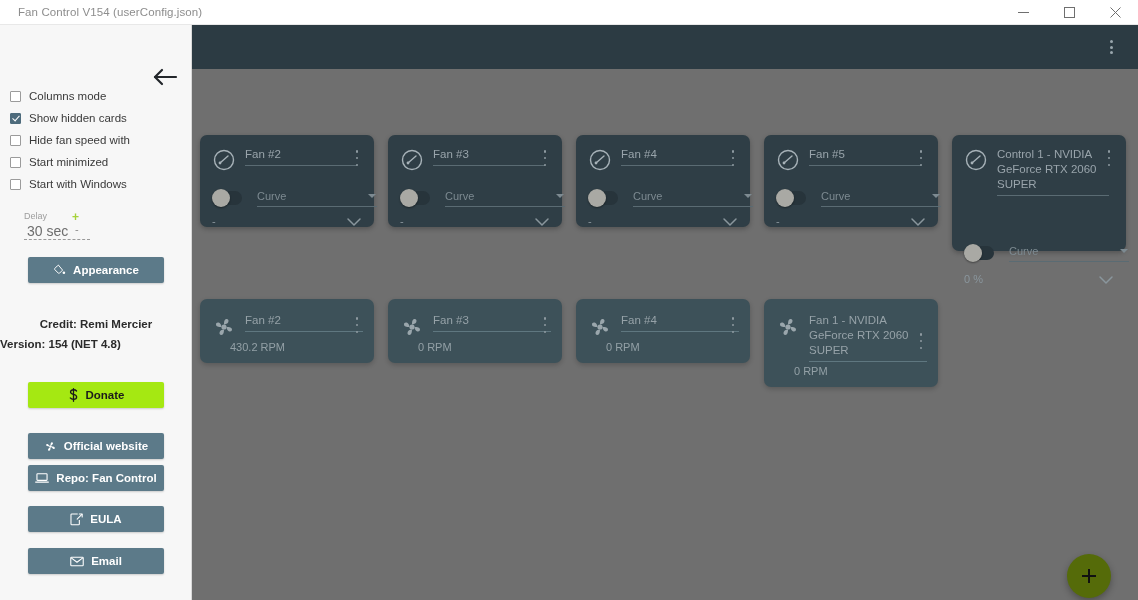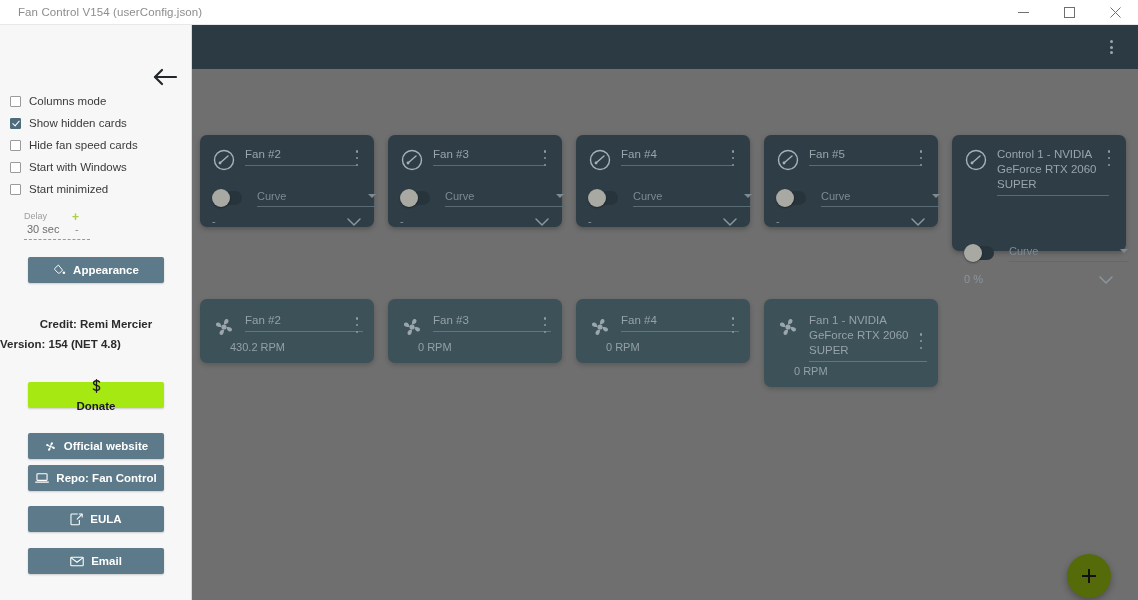--- a/index.html
+++ b/index.html
@@ -189,21 +189,21 @@
     z-index: 10;
   }
   .back-arrow {
     position: absolute; left: 151px; top: 40px;
     width: 28px; height: 24px;
     color: #23272b;
   }
   .chk-list { position: absolute; left: 10px; top: 60px; width: 175px; }
   .chk-row {
     position: relative; height: 22px;
-    display: flex; align-items: flex-end;
+    display: flex; align-items: center;
   }
   .chk-box {
     width: 11px; height: 11px;
     border: 1px solid #9b9b9b;
     background: #ffffff;
     border-radius: 1px;
     flex: 0 0 auto;
     position: relative;
   }
   .chk-box.checked {
@@ -231,21 +231,21 @@
   .delay-label {
     position: absolute; left: 0; top: 0;
     font-size: 9px; color: #9d9d9d; text-align: right;
   }
   .delay-plus {
     position: absolute; left: 48px; top: -1px;
     font-size: 12px; color: #a6d23a; font-weight: bold;
   }
   .delay-value {
     position: absolute; left: 3px; top: 12px;
-    font-size: 11px; color: #6d6d6d;
+    font-size: 14px; color: #6d6d6d;
   }
   .delay-minus {
     position: absolute; left: 51px; top: 12px;
     font-size: 11px; color: #8b8b8b;
   }
   .delay-underline {
     position: absolute; left: 0; top: 28px;
     width: 66px; height: 0;
     border-bottom: 1px dashed #9a9a9a;
   }
@@ -258,21 +258,20 @@
     color: #ffffff;
     font-size: 11.5px; font-weight: bold;
     display: flex; align-items: center; justify-content: center;
     gap: 7px;
     box-shadow: 0 1px 2px rgba(0,0,0,.18);
     white-space: nowrap;
   }
   .side-btn.donate {
     background: #a5e812;
     color: #1b1b1b;
-    flex-direction: column;
   }
   .side-btn svg { display: block; flex: 0 0 auto; }
 
   .credit {
     position: absolute; left: 0; top: 293px; width: 192px;
     text-align: center;
     font-size: 11.5px; color: #2b2b2b; font-weight: bold;
   }
   .version {
     position: absolute; left: 0; top: 313px; width: 192px;
@@ -554,29 +553,29 @@
       <div class="chk-row">
         <span class="chk-box"></span>
         <span class="chk-label">Columns mode</span>
       </div>
       <div class="chk-row">
         <span class="chk-box checked"></span>
         <span class="chk-label">Show hidden cards</span>
       </div>
       <div class="chk-row">
         <span class="chk-box"></span>
-        <span class="chk-label">Hide fan speed cards</span>
+        <span class="chk-label">Hide fan speed with</span>
+      </div>
+      <div class="chk-row">
+        <span class="chk-box"></span>
+        <span class="chk-label">Start minimized</span>
       </div>
       <div class="chk-row">
         <span class="chk-box"></span>
         <span class="chk-label">Start with Windows</span>
-      </div>
-      <div class="chk-row">
-        <span class="chk-box"></span>
-        <span class="chk-label">Start minimized</span>
       </div>
     </div>
 
     <div class="delay-block">
       <span class="delay-label">Delay</span>
       <span class="delay-plus">+</span>
       <span class="delay-value">30 sec</span>
       <span class="delay-minus">-</span>
       <span class="delay-underline"></span>
     </div>

